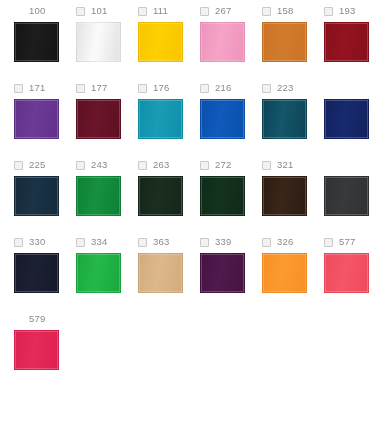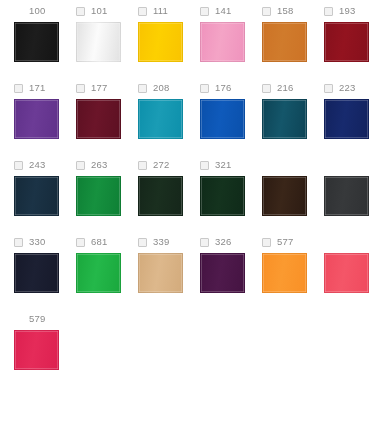--- a/index.html
+++ b/index.html
@@ -86,21 +86,21 @@
         <div class="item-label-cell">
           <span class="cb"></span>
           <span class="item-label">101</span>
         </div>
         <div class="item-label-cell">
           <span class="cb"></span>
           <span class="item-label">111</span>
         </div>
         <div class="item-label-cell">
           <span class="cb"></span>
-          <span class="item-label">141</span>
+          <span class="item-label">267</span>
         </div>
         <div class="item-label-cell">
           <span class="cb"></span>
           <span class="item-label">158</span>
         </div>
         <div class="item-label-cell">
           <span class="cb"></span>
           <span class="item-label">193</span>
         </div>
       </div>
@@ -130,24 +130,20 @@
         <div class="item-label-cell">
           <span class="cb"></span>
           <span class="item-label">171</span>
         </div>
         <div class="item-label-cell">
           <span class="cb"></span>
           <span class="item-label">177</span>
         </div>
         <div class="item-label-cell">
           <span class="cb"></span>
-          <span class="item-label">208</span>
-        </div>
-        <div class="item-label-cell">
-          <span class="cb"></span>
           <span class="item-label">176</span>
         </div>
         <div class="item-label-cell">
           <span class="cb"></span>
           <span class="item-label">216</span>
         </div>
         <div class="item-label-cell">
           <span class="cb"></span>
           <span class="item-label">223</span>
         </div>
@@ -170,20 +166,24 @@
         </div>
         <div class="swatch-cell">
           <div class="swatch" style="background: linear-gradient(100deg, rgb(18, 34, 94) 0%, rgb(23, 42, 110) 45%, rgb(18, 34, 94) 100%);"></div>
         </div>
       </div>
     </div>
     <div class="swatch-row">
       <div class="label-line">
         <div class="item-label-cell">
           <span class="cb"></span>
+          <span class="item-label">225</span>
+        </div>
+        <div class="item-label-cell">
+          <span class="cb"></span>
           <span class="item-label">243</span>
         </div>
         <div class="item-label-cell">
           <span class="cb"></span>
           <span class="item-label">263</span>
         </div>
         <div class="item-label-cell">
           <span class="cb"></span>
           <span class="item-label">272</span>
         </div>
@@ -214,21 +214,25 @@
       </div>
     </div>
     <div class="swatch-row">
       <div class="label-line">
         <div class="item-label-cell">
           <span class="cb"></span>
           <span class="item-label">330</span>
         </div>
         <div class="item-label-cell">
           <span class="cb"></span>
-          <span class="item-label">681</span>
+          <span class="item-label">334</span>
+        </div>
+        <div class="item-label-cell">
+          <span class="cb"></span>
+          <span class="item-label">363</span>
         </div>
         <div class="item-label-cell">
           <span class="cb"></span>
           <span class="item-label">339</span>
         </div>
         <div class="item-label-cell">
           <span class="cb"></span>
           <span class="item-label">326</span>
         </div>
         <div class="item-label-cell">

